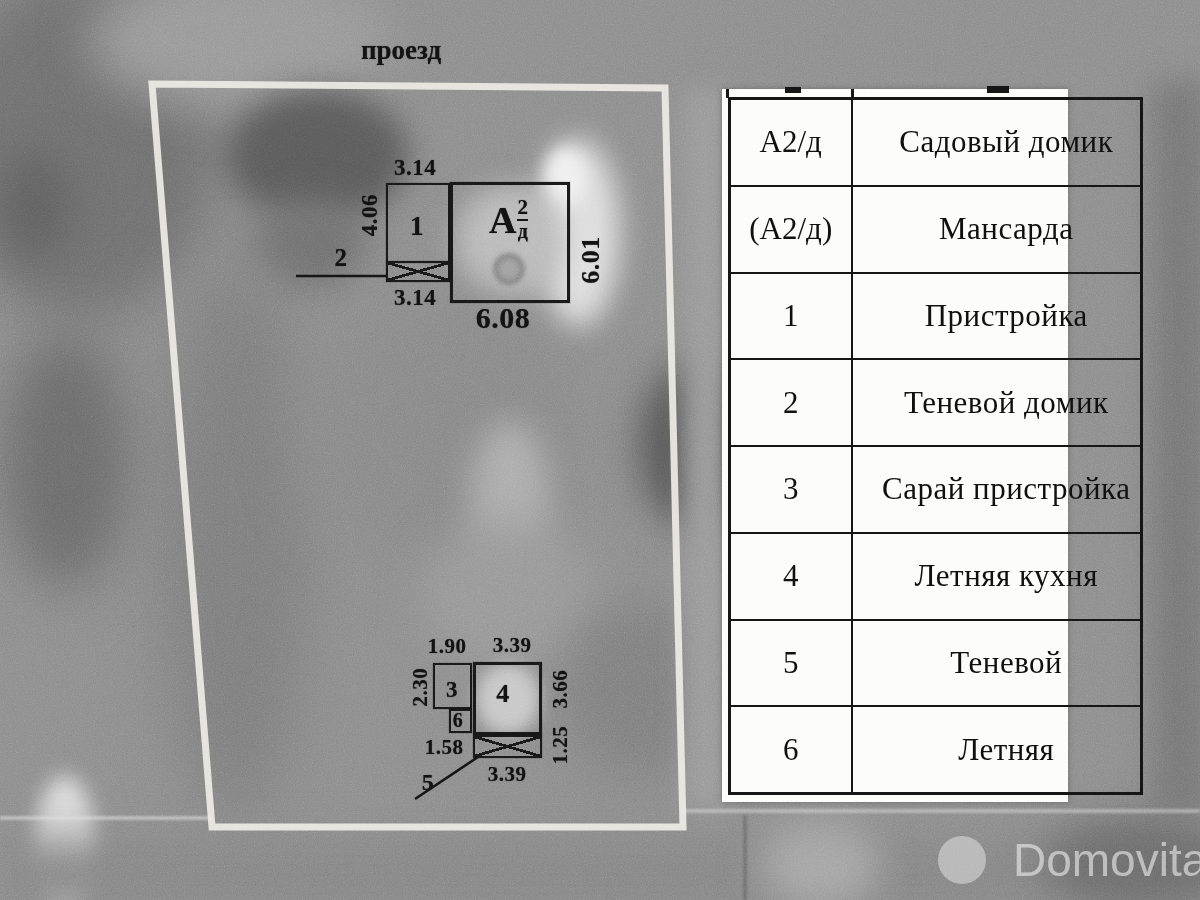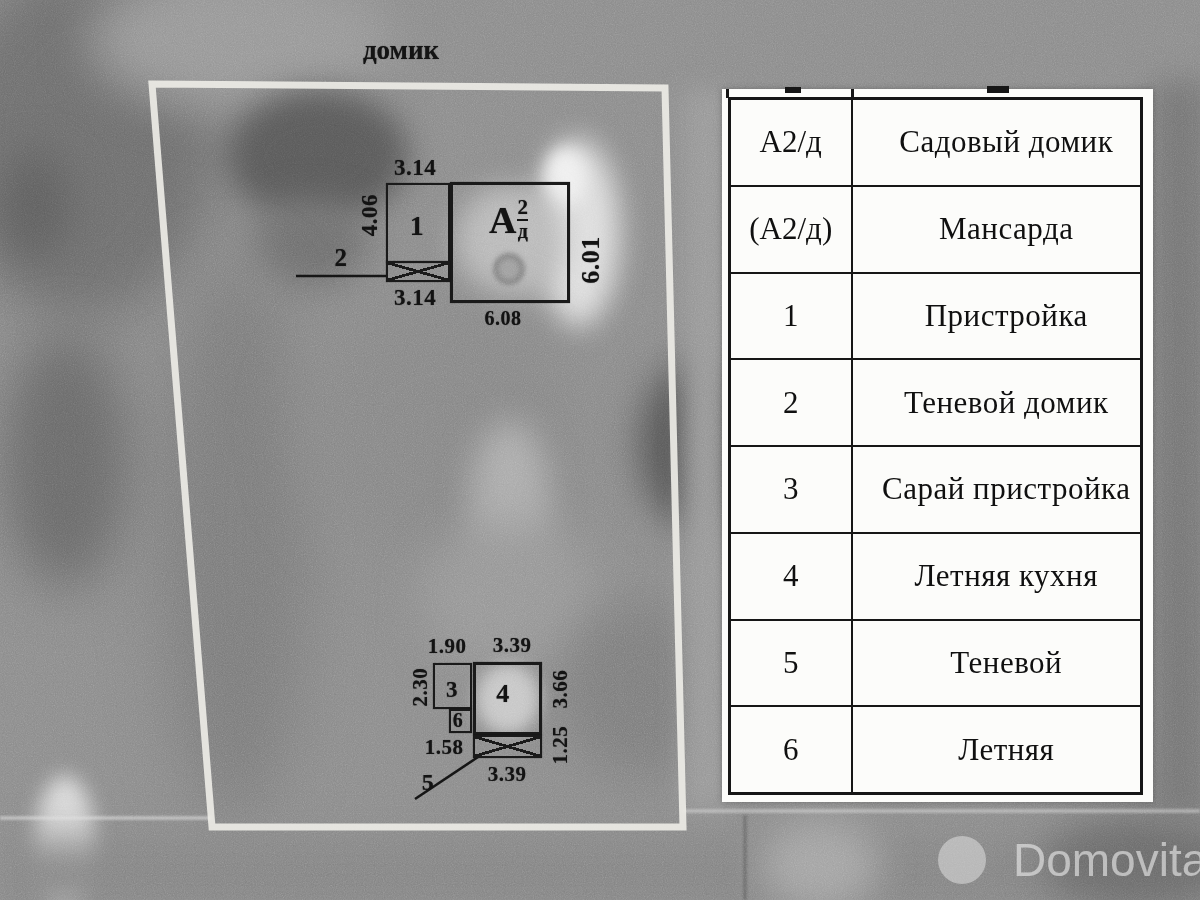--- a/index.html
+++ b/index.html
@@ -32,21 +32,21 @@
   .road-label{
     position:absolute;transform:translate(-50%,-50%);
     font-weight:700;font-size:27px;color:#141414;text-shadow:0 0 1px rgba(20,20,20,.7);
   }
   .house-label{position:absolute;display:flex;align-items:flex-start;color:#131313;text-shadow:0 0 1px rgba(25,25,25,.6);}
   .hl-letter{font-weight:700;font-size:38px;line-height:1;}
   .hl-stack{display:inline-flex;flex-direction:column;align-items:center;margin-left:1px;margin-top:-4px;}
   .hl-sup{font-weight:700;font-size:21px;line-height:1;border-bottom:2.5px solid #131313;padding-bottom:1px;}
   .hl-sub{font-weight:700;font-size:20px;line-height:1.05;}
   
-  .panel{position:absolute;left:722px;top:89px;width:431px;height:713px;background:var(--paper);box-shadow:0 0 6px rgba(0,0,0,.25);}
+  .panel{position:absolute;left:722px;top:89px;width:346px;height:713px;background:var(--paper);box-shadow:0 0 6px rgba(0,0,0,.25);}
   .legend-table{position:absolute;left:6px;top:8px;width:415px;height:698px;border:3px solid var(--ink);box-sizing:border-box;display:flex;flex-direction:column;}
   .lrow{flex:1;display:flex;border-top:2.5px solid var(--ink);}
   .lrow:first-child{border-top:none;}
   .lcode{width:121.5px;border-right:2.5px solid var(--ink);display:flex;align-items:center;justify-content:center;font-size:31px;color:#101010;box-sizing:border-box;}
   .llabel{flex:1;display:flex;align-items:center;justify-content:center;font-size:31px;color:#101010;letter-spacing:.5px;margin-left:20px;}
   .scan-dash{position:absolute;background:var(--ink);}
   
   .watermark{position:absolute;left:938px;top:833px;display:flex;align-items:center;pointer-events:none;gap:16px;}
   .wm-circle{width:48px;height:48px;border-radius:50%;background:rgba(224,224,224,.55);margin-right:11px;}
   .wm-text{font-family:"Liberation Sans", sans-serif;font-weight:500;font-size:46px;color:rgba(236,236,236,.62);letter-spacing:0px;}
@@ -92,37 +92,37 @@
       </filter>
     <rect width="1200" height="900" filter="url(#grain)"></rect>
   </svg>
 
   <svg class="lines-svg" width="1200" height="900">
     <polygon points="152,84 665,88 683,827 212,827" fill="none" style="stroke:var(--boundary)" stroke-width="7" stroke-opacity="0.92"></polygon>
     <line x1="296" y1="276" x2="388" y2="276" stroke="#161616" stroke-width="2.6"></line>
     <line x1="415" y1="799" x2="478" y2="757" stroke="#161616" stroke-width="2.6"></line>
   </svg>
 
-  <div class="road-label" style="left:401px;top:50px;">домик</div>
+  <div class="road-label" style="left:401px;top:50px;">проезд</div>
 
   <div class="bld" style="left:386px;top:183px;width:64px;height:80px;"></div>
   <div class="bld" style="left:450px;top:182px;width:120px;height:121px;border-width:3px;"></div>
   <div class="bld hx" style="left:386px;top:261px;width:64px;height:21px;"></div>
 
   <div class="bld" style="left:433px;top:663px;width:39px;height:46px;"></div>
   <div class="bld" style="left:473px;top:662px;width:69px;height:73px;border-width:3px;"></div>
   <div class="bld" style="left:449px;top:709px;width:23px;height:24px;"></div>
   <div class="bld hx" style="left:473px;top:735px;width:69px;height:23px;"></div>
 
   <div class="dim" style="left:415px;top:167px;font-size:23px;">3.14</div>
   <div class="dim rot" style="left:369px;top:215px;font-size:23px;">4.06</div>
   <div class="dim" style="left:417px;top:226px;font-size:28px;">1</div>
   <div class="dim" style="left:341px;top:257px;font-size:25px;">2</div>
   <div class="dim" style="left:415px;top:297px;font-size:23px;">3.14</div>
-  <div class="dim" style="left:503px;top:318px;font-size:20px;">6.08</div>
+  <div class="dim" style="left:503px;top:318px;font-size:30px;">6.08</div>
   <div class="dim rot" style="left:591px;top:260px;font-size:26px;">6.01</div>
   <div class="house-label" style="left:489px;top:201px;">
     <span class="hl-letter">А</span>
     <span class="hl-stack">
       <span class="hl-sup">2</span>
       <span class="hl-sub">д</span>
     </span>
   </div>
 
   <div class="dim" style="left:447px;top:646px;font-size:21px;">1.90</div>

